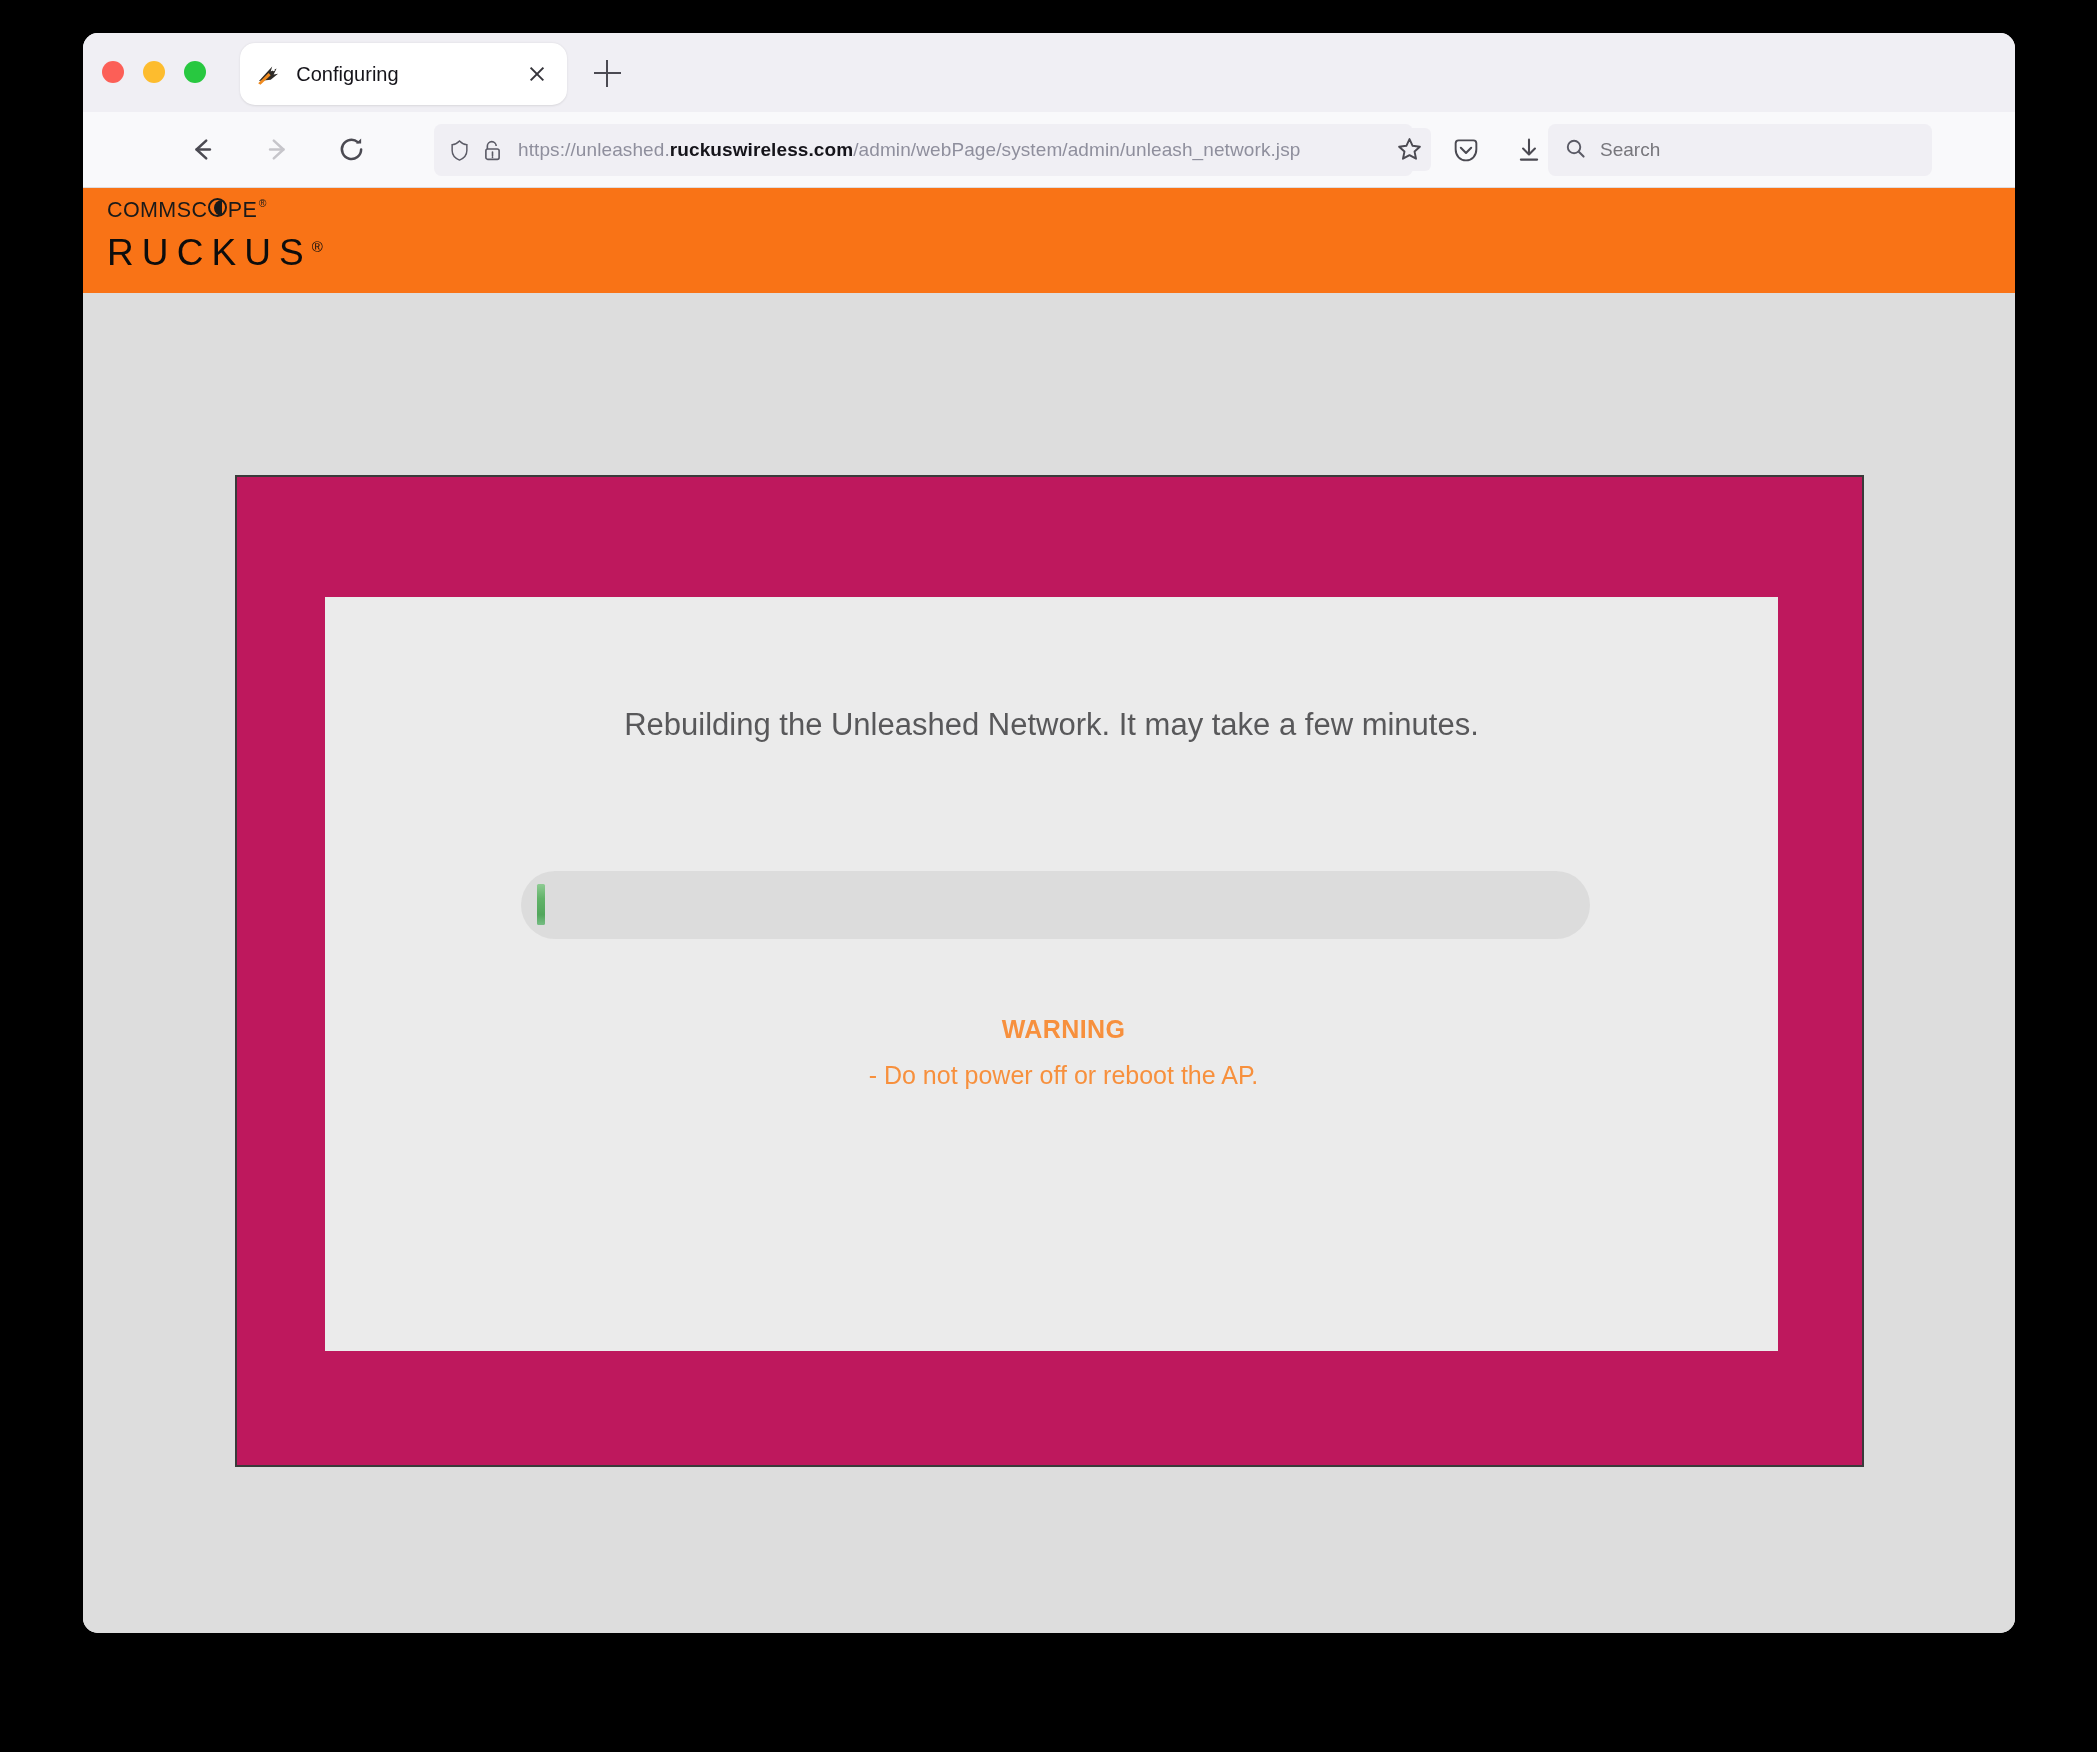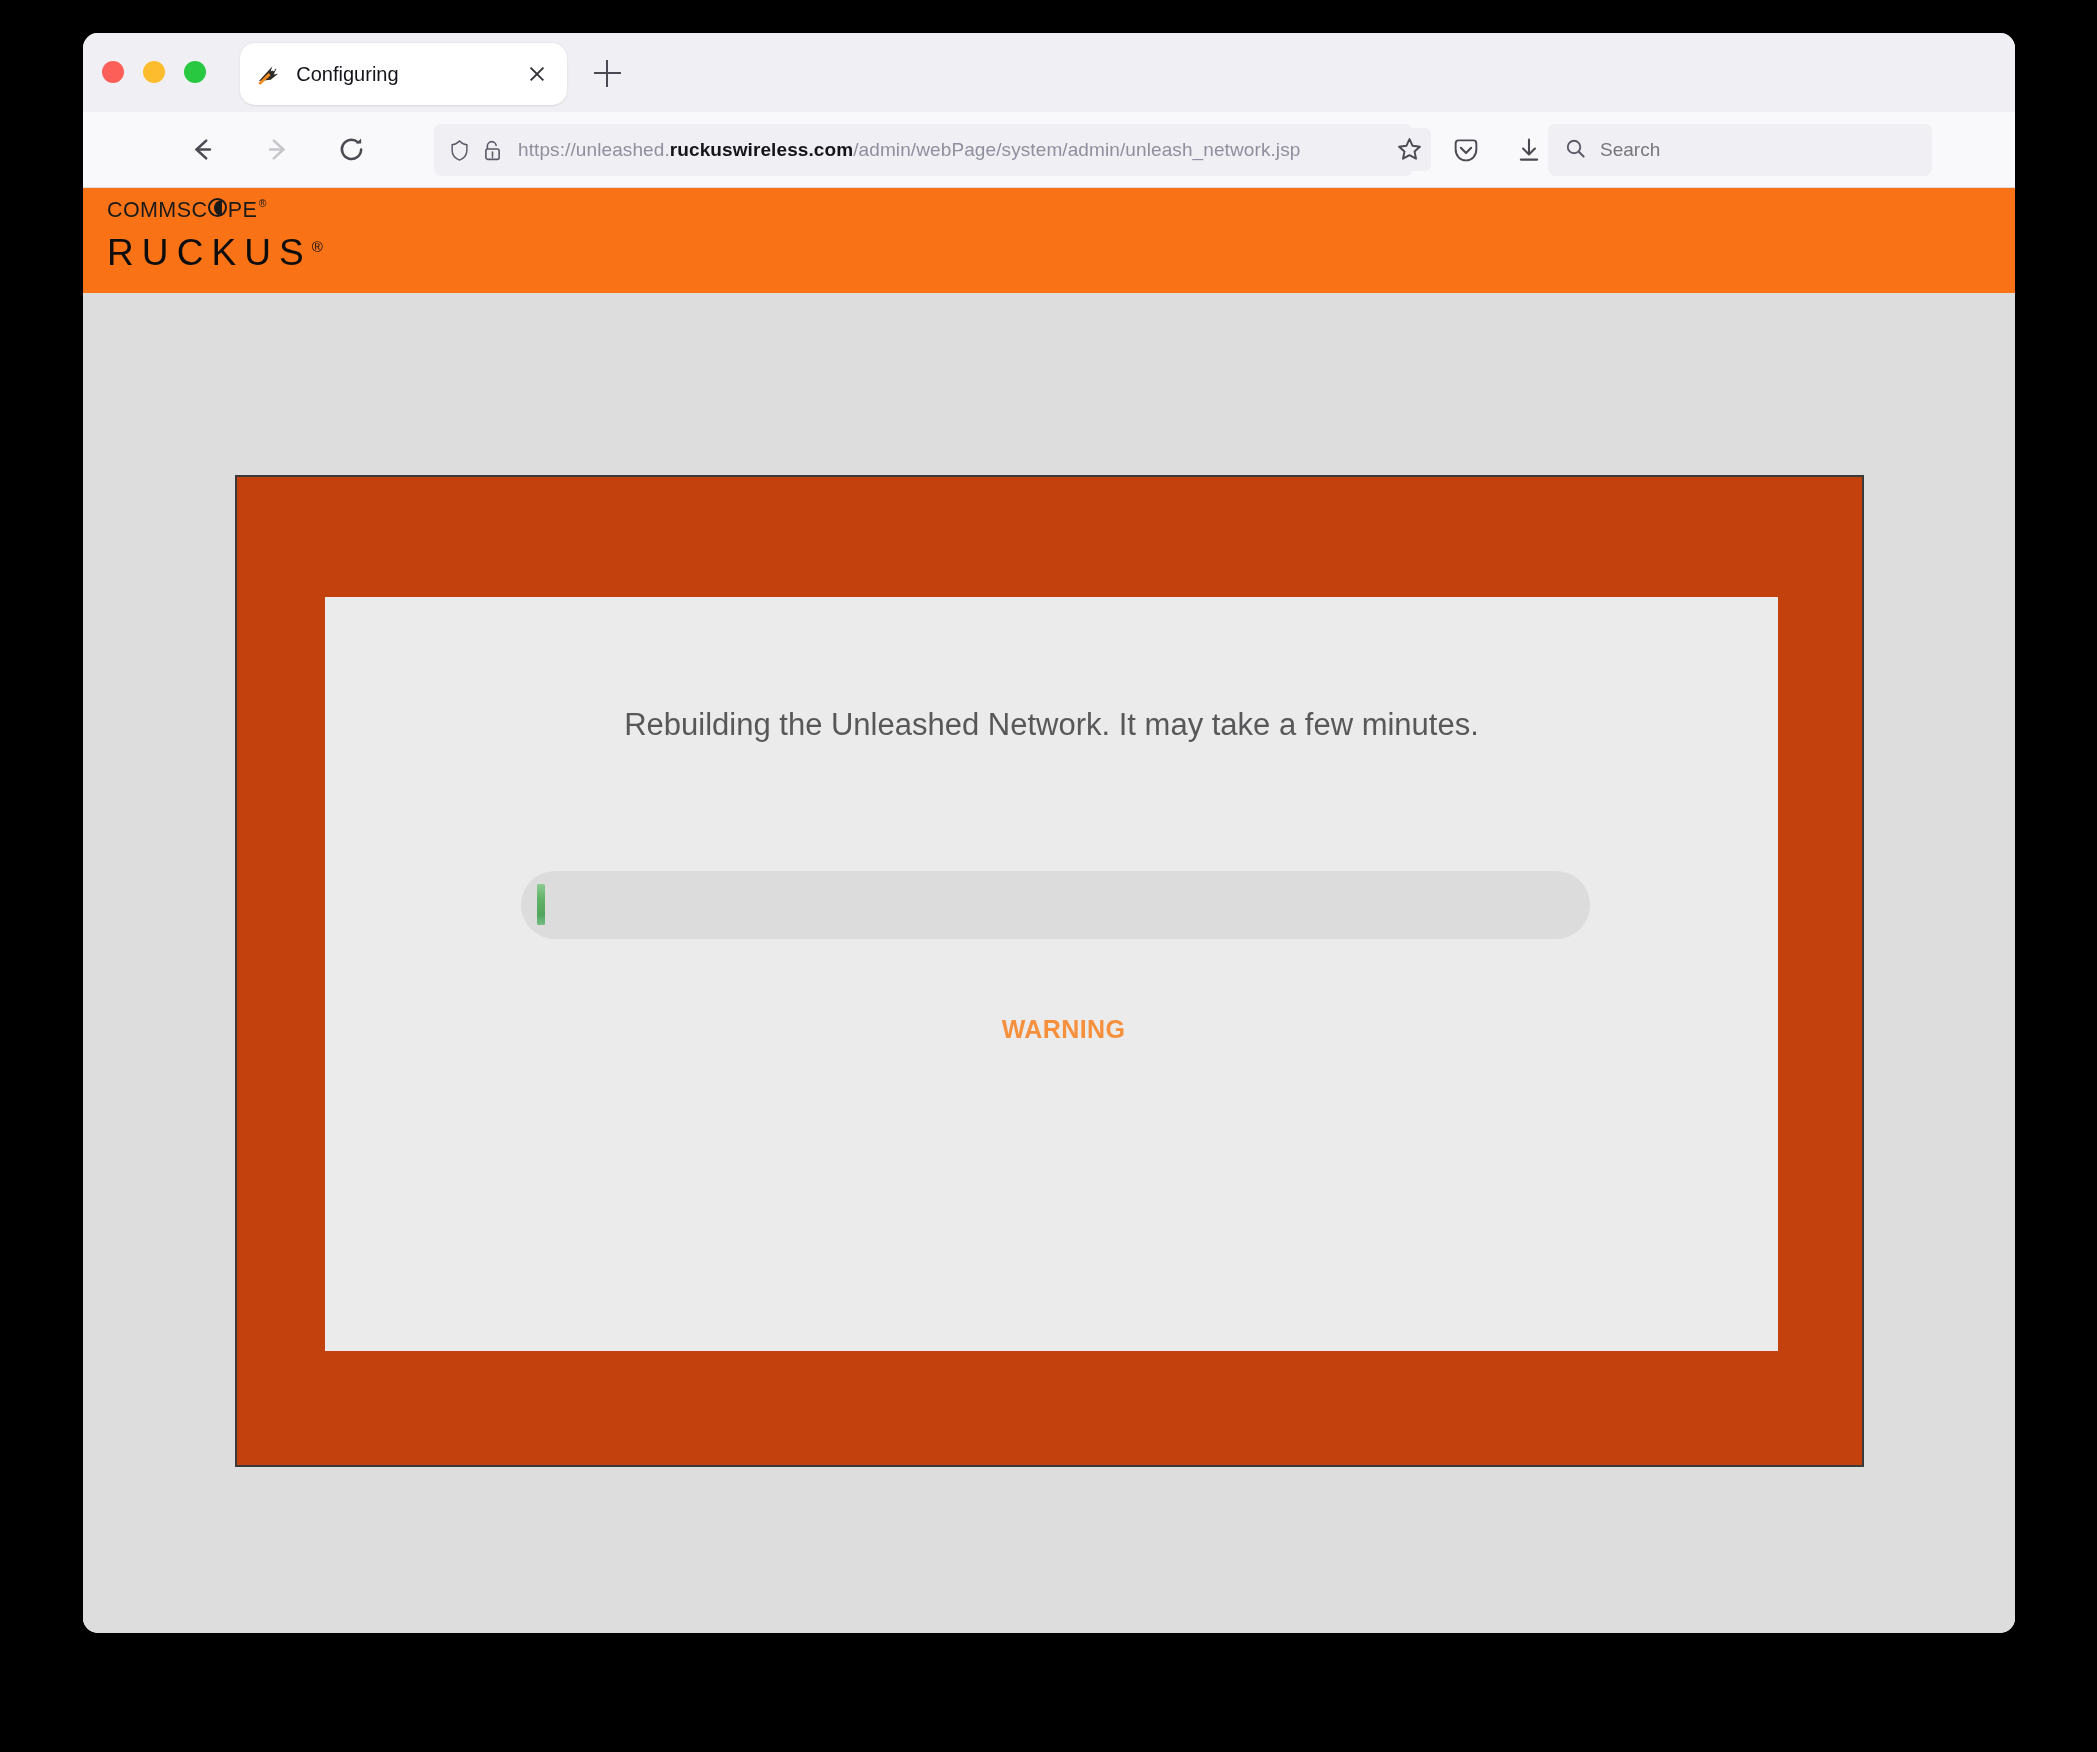--- a/index.html
+++ b/index.html
@@ -223,21 +223,21 @@
   }
   #logo-ruckus .reg { font-size: 15px; vertical-align: super; letter-spacing: 0; }
 
   
   #content-card {
     position: absolute;
     left: 152px;
     top: 287px;
     width: 1629px;
     height: 992px;
-    background: #c2410c;
+    background: #be185d;
     border: 2.2px solid #3a3a3a;
   }
 
   #status-panel {
     position: absolute;
     left: 88px;
     top: 120px;
     width: 1453px;
     height: 754px;
     background: #ebebeb;
@@ -413,20 +413,21 @@
       <div id="status-panel">
 
         <div id="status-message">Rebuilding the Unleashed Network. It may take a few minutes.</div>
 
         <div id="progress-track">
           <div id="progress-fill"></div>
         </div>
 
         <div id="warning-block">
           <div id="warning-title">WARNING</div>
+          <div class="warning-line">- Do not power off or reboot the AP.</div>
         </div>
 
       </div>
     </div>
 
   </div>
 </div>
 
 
 </body></html>

